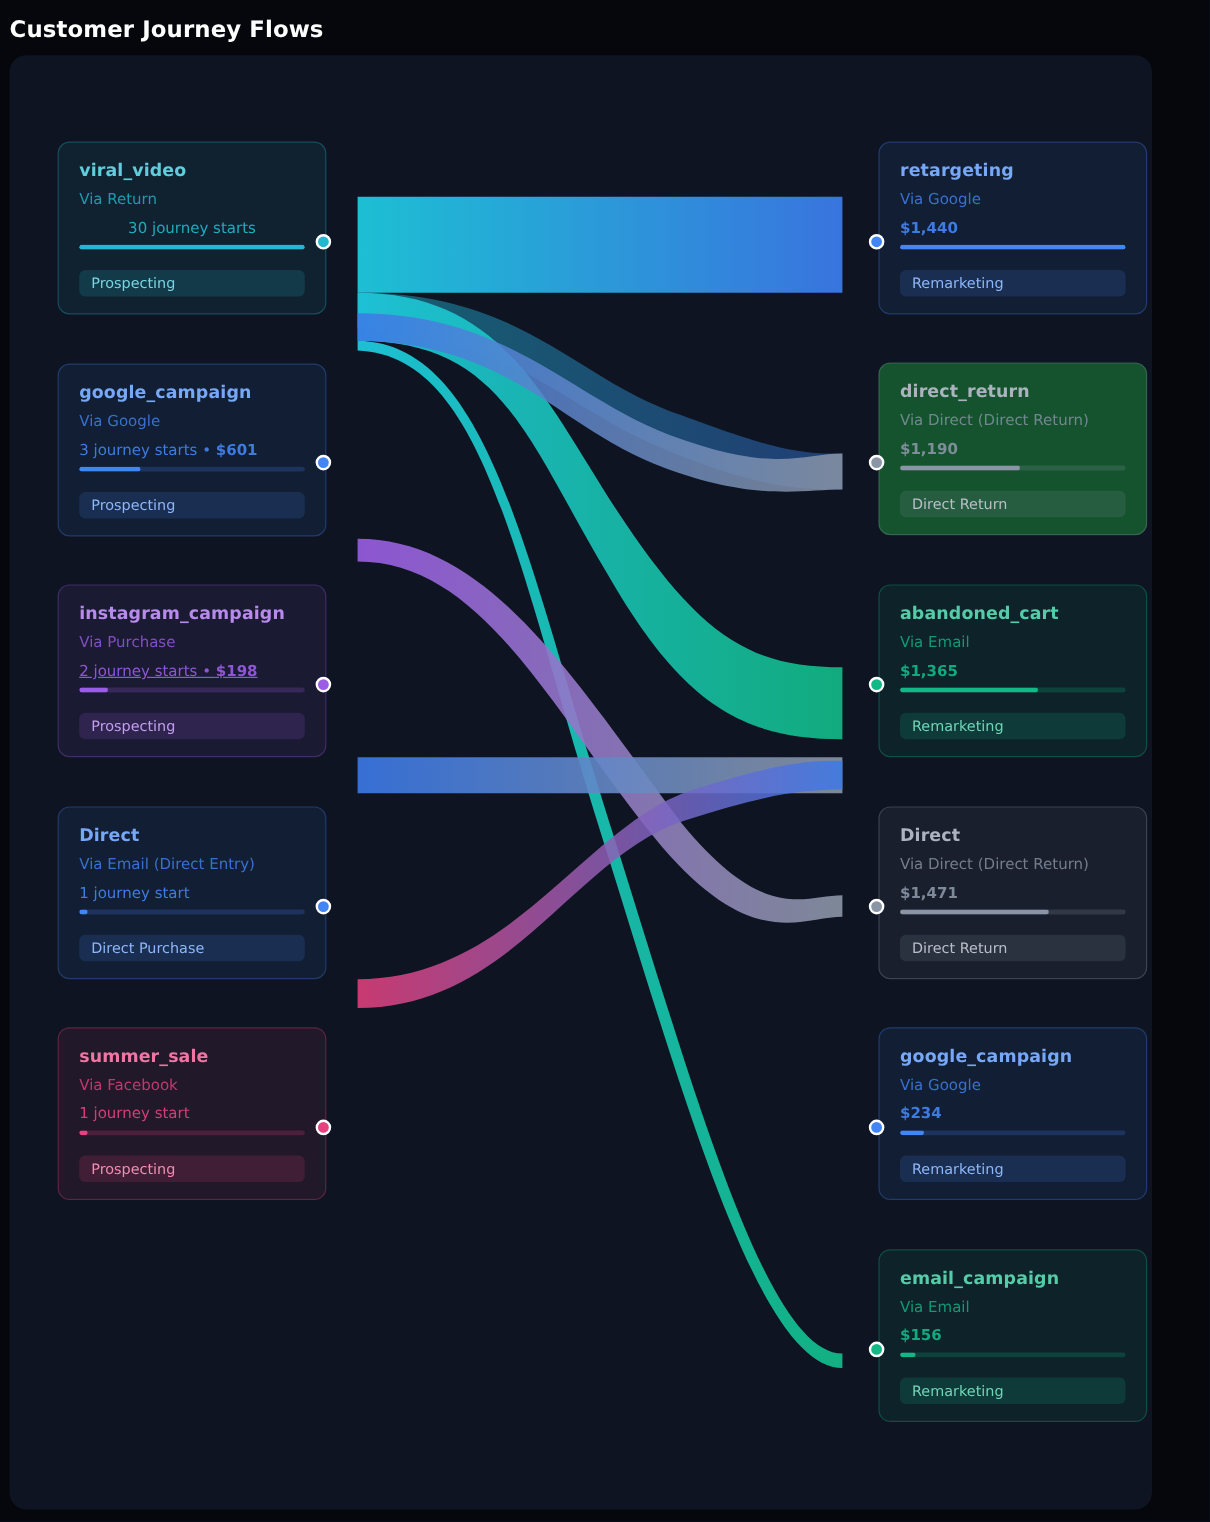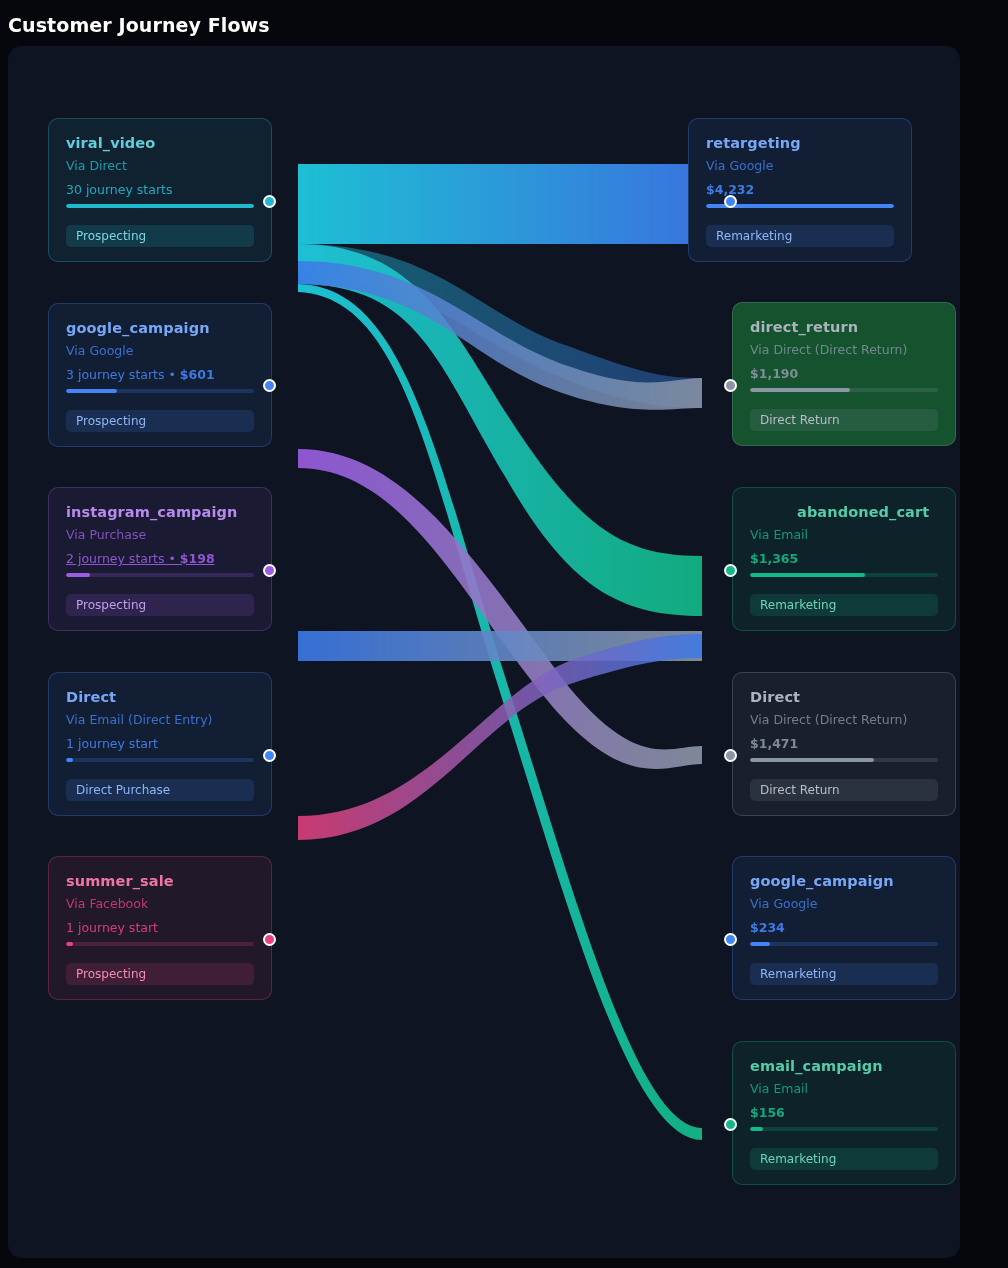--- a/index.html
+++ b/index.html
@@ -123,22 +123,22 @@
     <path d="M290,770 C420,770 480,640 570,612 C640,590 662,588 694,588 L694,612 C660,612 630,616 562,638 C470,668 418,794 290,794 Z" fill="url(#g-ss-gc)" opacity="0.85"></path>
   </svg>
 
   <div class="col-head" id="head-left">PROSPECTING ENTRY</div>
   <div class="col-head" id="head-right">CONVERTED VIA</div>
 
   <div id="left-col"></div>
   <div id="right-col"></div>
 <div class="card" style="top: 72px; left: 40px; background: rgb(16, 34, 48); border-color: rgba(34, 184, 207, 0.3);">
       <div class="title" style="color: rgb(96, 204, 220);">viral_video</div>
-      <div class="via" style="color: rgba(34, 184, 207, 0.8);">Via Direct</div>
-      <div class="metric" style="color: rgba(34, 184, 207, 0.9);">30 journey starts</div>
+      <div class="via" style="color: rgba(34, 184, 207, 0.8);">Via Return</div>
+      <div class="metric" style="color: rgba(34, 184, 207, 0.9); text-align: center;">30 journey starts</div>
       <div class="bar" style="background: rgba(34, 184, 207, 0.22);">
         <i style="width: 100%; background: rgb(34, 184, 207);"></i>
       </div>
       <div class="chip" style="background: rgba(34, 184, 207, 0.16); color: rgb(122, 212, 226);">Prospecting</div>
     </div>
     <div class="dot" style="left: 255px; top: 149px; background: rgb(34, 184, 207);"></div>
     <div class="card" style="top: 257px; left: 40px; background: rgb(18, 30, 51); border-color: rgba(66, 133, 244, 0.3);">
       <div class="title" style="color: rgb(119, 167, 247);">google_campaign</div>
       <div class="via" style="color: rgba(66, 133, 244, 0.8);">Via Google</div>
       <div class="metric" style="color: rgba(66, 133, 244, 0.9);"><span>3 journey starts • </span><b>$601</b></div>
@@ -171,42 +171,42 @@
     <div class="card" style="top: 810px; left: 40px; background: rgb(33, 24, 41); border-color: rgba(232, 65, 127, 0.3);">
       <div class="title" style="color: rgb(238, 118, 163);">summer_sale</div>
       <div class="via" style="color: rgba(232, 65, 127, 0.8);">Via Facebook</div>
       <div class="metric" style="color: rgba(232, 65, 127, 0.9);">1 journey start</div>
       <div class="bar" style="background: rgba(232, 65, 127, 0.22);">
         <i style="width: 3.5%; background: rgb(232, 65, 127);"></i>
       </div>
       <div class="chip" style="background: rgba(232, 65, 127, 0.16); color: rgb(241, 141, 178);">Prospecting</div>
     </div>
     <div class="dot" style="left: 255px; top: 887px; background: rgb(232, 65, 127);"></div>
-    <div class="card" style="top: 72px; left: 680px; background: rgb(18, 30, 51); border-color: rgba(66, 133, 244, 0.3);">
+    <div class="card" style="top: 72px; left: 724px; background: rgb(18, 30, 51); border-color: rgba(66, 133, 244, 0.3);">
       <div class="title" style="color: rgb(119, 167, 247);">retargeting</div>
       <div class="via" style="color: rgba(66, 133, 244, 0.8);">Via Google</div>
-      <div class="metric" style="color: rgba(66, 133, 244, 0.9);"><b>$4,232</b></div>
+      <div class="metric" style="color: rgba(66, 133, 244, 0.9);"><b>$1,440</b></div>
       <div class="bar" style="background: rgba(66, 133, 244, 0.22);">
         <i style="width: 100%; background: rgb(66, 133, 244);"></i>
       </div>
       <div class="chip" style="background: rgba(66, 133, 244, 0.16); color: rgb(142, 182, 248);">Remarketing</div>
     </div>
     <div class="dot" style="left: 716px; top: 149px; background: rgb(66, 133, 244);"></div>
     <div class="card" style="top: 256px; left: 724px; background: #14532d; border-color: rgba(138, 149, 165, 0.3);">
       <div class="title" style="color: rgb(171, 179, 190);">direct_return</div>
       <div class="via" style="color: rgba(138, 149, 165, 0.8);">Via Direct (Direct Return)</div>
       <div class="metric" style="color: rgba(138, 149, 165, 0.9);"><b>$1,190</b></div>
       <div class="bar" style="background: rgba(138, 149, 165, 0.22);">
         <i style="width: 53%; background: rgb(138, 149, 165);"></i>
       </div>
       <div class="chip" style="background: rgba(138, 149, 165, 0.16); color: rgb(185, 191, 201);">Direct Return</div>
     </div>
     <div class="dot" style="left: 716px; top: 333px; background: rgb(138, 149, 165);"></div>
     <div class="card" style="top: 441px; left: 724px; background: rgb(14, 34, 42); border-color: rgba(18, 184, 134, 0.3);">
-      <div class="title" style="color: rgb(84, 204, 168); margin-left: 47px;">abandoned_cart</div>
+      <div class="title" style="color: rgb(84, 204, 168);">abandoned_cart</div>
       <div class="via" style="color: rgba(18, 184, 134, 0.8);">Via Email</div>
       <div class="metric" style="color: rgba(18, 184, 134, 0.9);"><b>$1,365</b></div>
       <div class="bar" style="background: rgba(18, 184, 134, 0.22);">
         <i style="width: 61%; background: rgb(18, 184, 134);"></i>
       </div>
       <div class="chip" style="background: rgba(18, 184, 134, 0.16); color: rgb(113, 212, 182);">Remarketing</div>
     </div>
     <div class="dot" style="left: 716px; top: 518px; background: rgb(18, 184, 134);"></div>
     <div class="card" style="top: 626px; left: 724px; background: rgb(25, 31, 44); border-color: rgba(138, 149, 165, 0.3);">
       <div class="title" style="color: rgb(171, 179, 190);">Direct</div>

